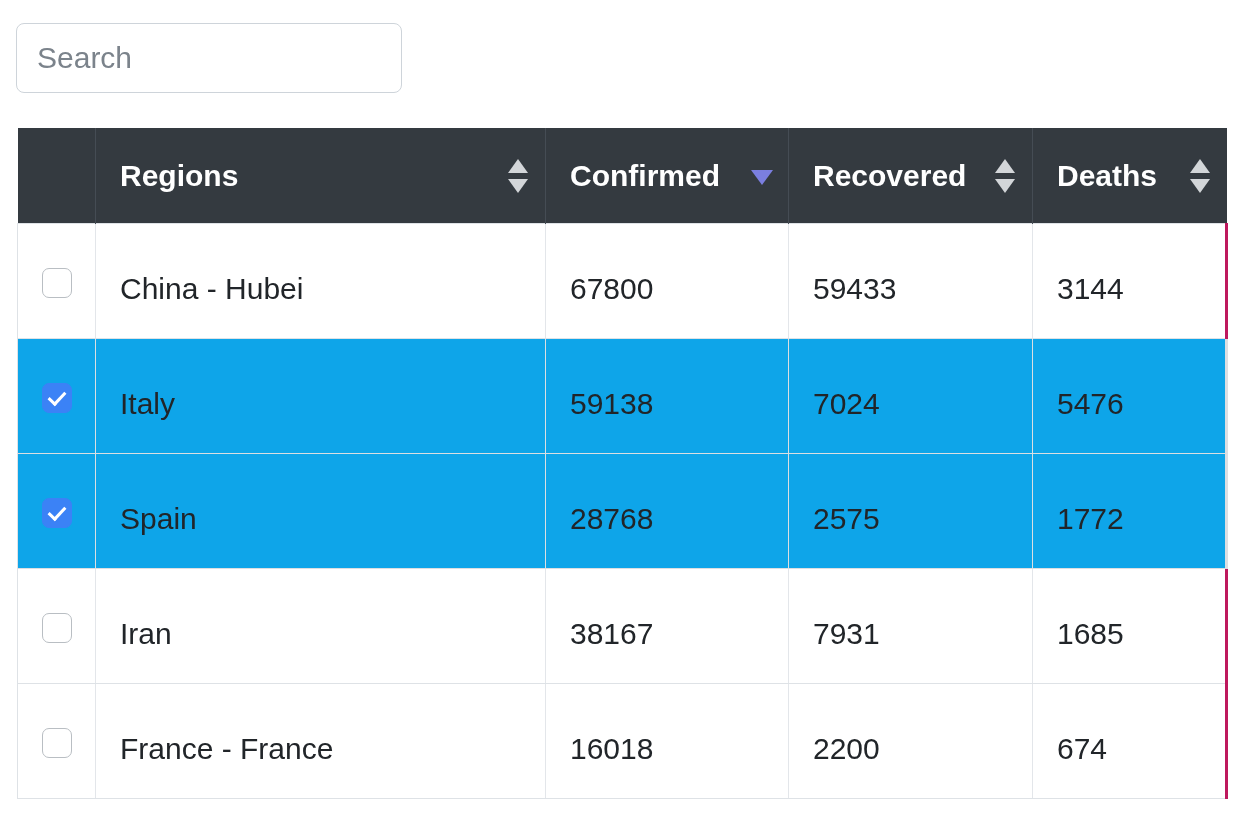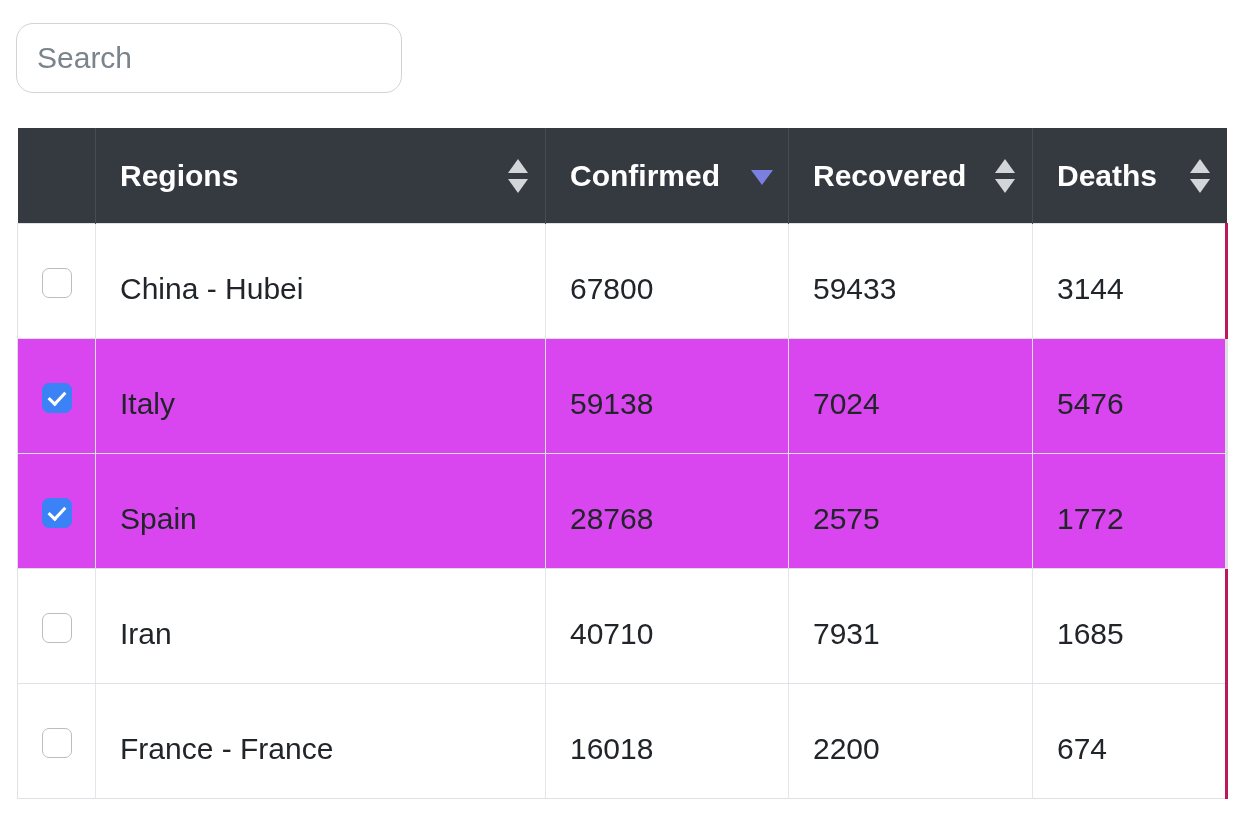--- a/index.html
+++ b/index.html
@@ -21,21 +21,21 @@
     left: 16px;
     top: 23px;
     width: 386px;
     height: 70px;
   }
   .search-input {
     box-sizing: border-box;
     width: 100%;
     height: 100%;
     border: 1px solid #ced4da;
-    border-radius: 17px;
+    border-radius: 8px;
     background: #ffffff;
     font-family: "Liberation Sans", sans-serif;
     font-size: 30px;
     color: #343a40;
     padding: 0 20px;
     outline: none;
   }
   .search-input::placeholder {
     color: #7b838b;
     opacity: 1;
@@ -130,21 +130,21 @@
     white-space: nowrap;
   }
   tbody td.cell-check {
     padding: 0;
     text-align: center;
   }
   tbody td:last-child {
     border-right: none;
   }
   tbody tr.selected td {
-    background: #d946ef;
+    background: #0ea5e9;
     border-right-color: #dcdfe2;
     border-bottom-color: #dcdfe2;
   }
   tbody tr:first-child td {
     border-top: 1px solid #dee2e6;
   }
 
   
   tbody td.cell-check {
     border-left: 1px solid #dee2e6;
@@ -266,21 +266,21 @@
         <td>2575</td>
         <td class="cell-death">1772</td>
       </tr>
 
 
       <tr>
         <td class="cell-check">
           <span class="cb"></span>
         </td>
         <td>Iran</td>
-        <td>40710</td>
+        <td>38167</td>
         <td>7931</td>
         <td class="cell-death">1685</td>
       </tr>
 
       <tr>
         <td class="cell-check">
           <span class="cb"></span>
         </td>
         <td>France - France</td>
         <td>16018</td>

